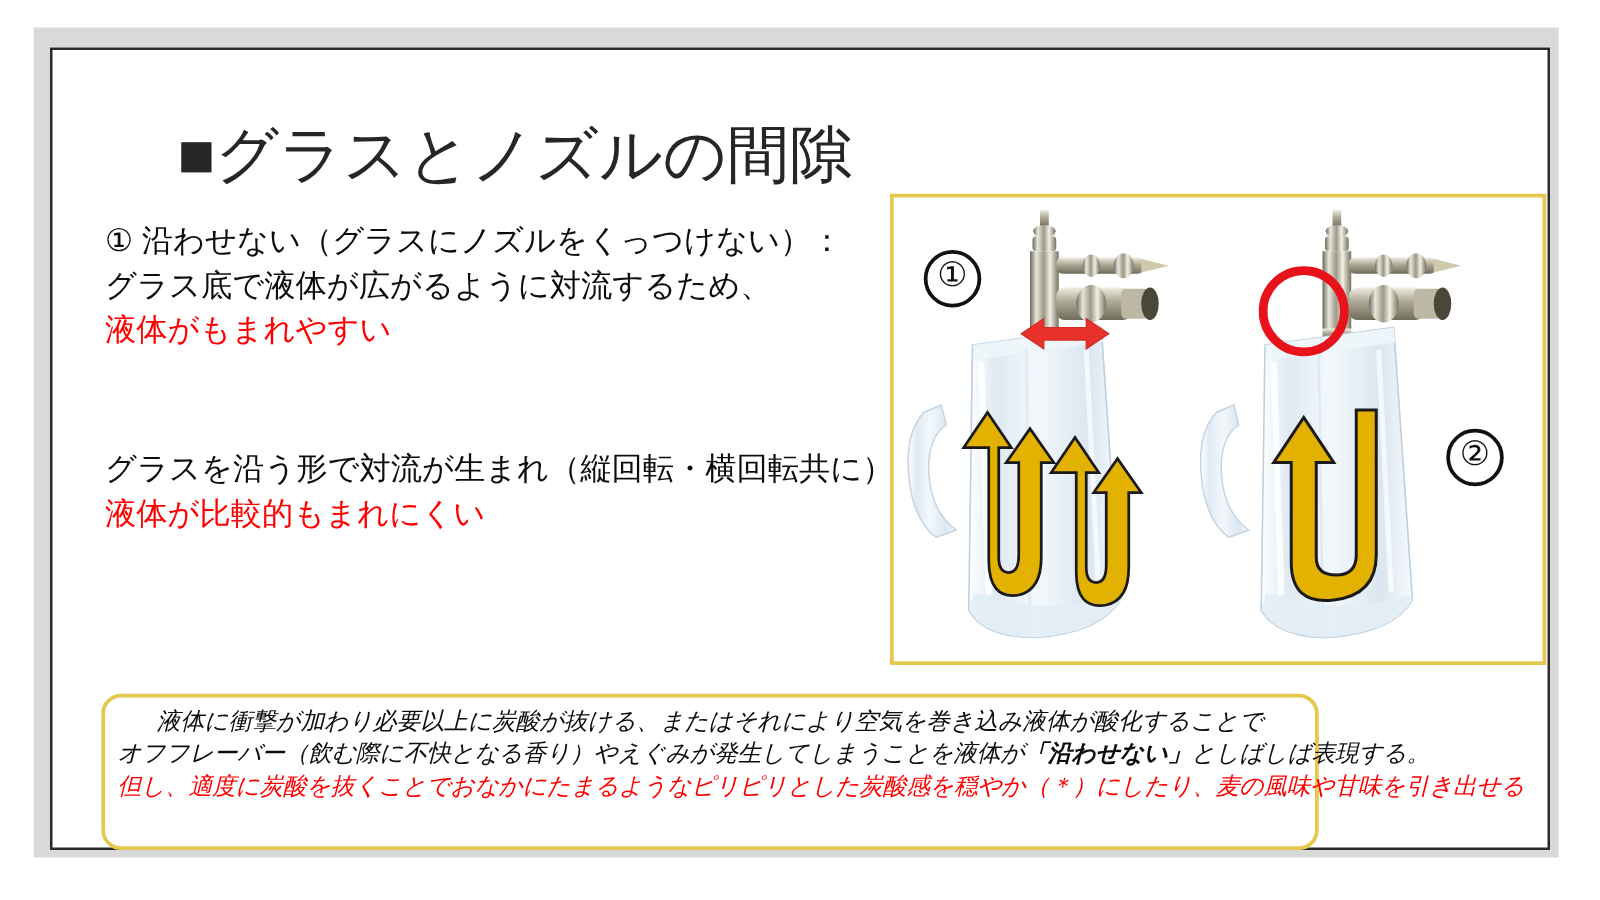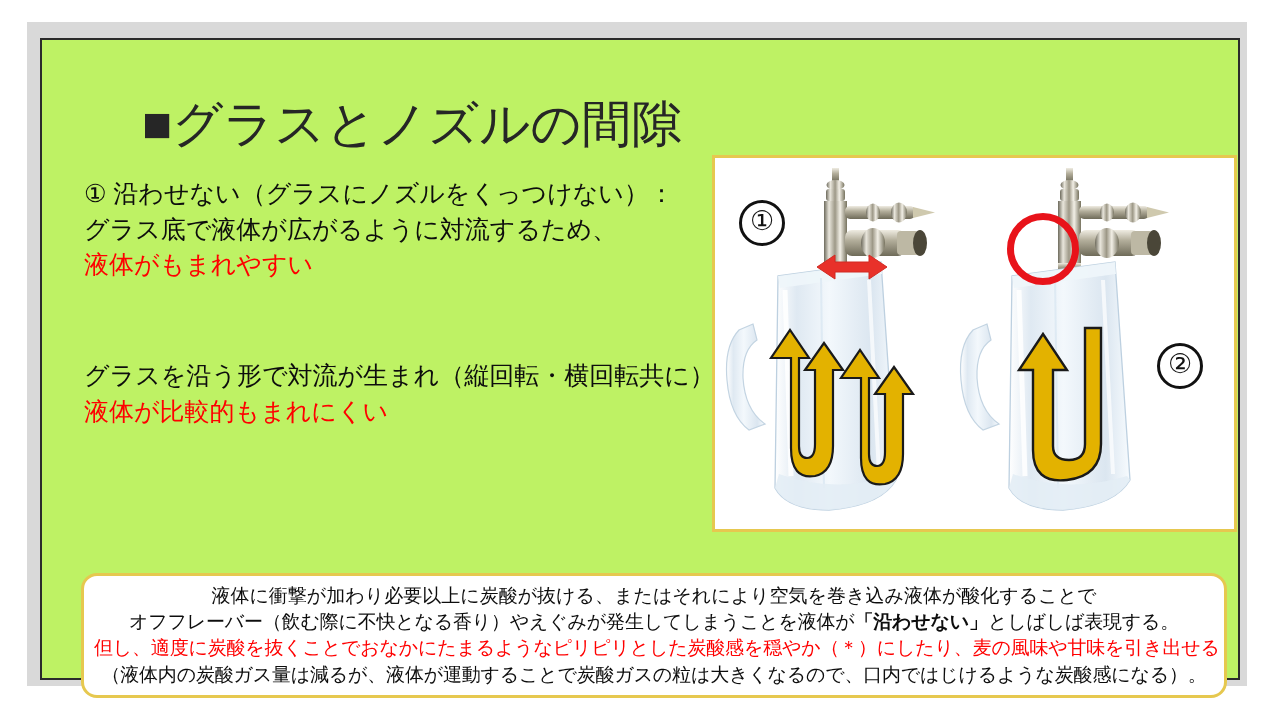--- a/index.html
+++ b/index.html
@@ -24,21 +24,21 @@
     background: #d9d9d9;
   }
   #slide-frame {
     position: absolute;
     left: 13px;
     top: 16px;
     width: 1200px;
     height: 642px;
     border: 2px solid #2b2b2b;
     box-sizing: border-box;
-    background: #bef264;
+    background: #ffffff;
   }
 
   
   #page-title {
     position: absolute;
     left: 100px;
     top: 56px;
     font-size: 50px;
     line-height: 1.12;
     color: #262626;
@@ -103,28 +103,29 @@
     width: 72px; height: 72px;
     border: 7px solid #e8131a;
     border-radius: 50%;
     box-sizing: border-box;
   }
 
   
   #note-box {
     position: absolute;
     left: 39px;
-    top: 533px;
-    width: 1146px;
+    top: 515px;
+    width: 974px;
     height: 125px;
     background: #ffffff;
     border: 3px solid #e6c84f;
     border-radius: 16px;
     box-sizing: border-box;
     padding: 7px 10px 0 10px;
+    font-style: italic;
   }
   .note-line {
     text-align: center;
     font-size: 19px;
     line-height: 1.38;
     color: #0d0d0d;
     white-space: nowrap;
     font-family: "Liberation Serif", "DejaVu Serif", serif;
   }
   .note-line.red { color: #ff0000; }
@@ -287,17 +288,16 @@
 
         <div class="red-highlight-circle"></div>
         <div class="circled-num" id="num-two">②</div>
       </div>
     </div>
 
     <div id="note-box">
       <div class="note-line">液体に衝撃が加わり必要以上に炭酸が抜ける、またはそれにより空気を巻き込み液体が酸化することで</div>
       <div class="note-line note-tight"><span>オフフレーバー（飲む際に不快となる香り）やえぐみが発生してしまうことを液体が</span><span class="note-em">「沿わせない」</span><span>としばしば表現する。</span></div>
       <div class="note-line red note-tight">但し、適度に炭酸を抜くことでおなかにたまるようなピリピリとした炭酸感を穏やか（＊）にしたり、麦の風味や甘味を引き出せる</div>
-      <div class="note-line note-tight">（液体内の炭酸ガス量は減るが、液体が運動することで炭酸ガスの粒は大きくなるので、口内ではじけるような炭酸感になる）。</div>
     </div>
 
   </div>
 </div>
 
 </body></html>

